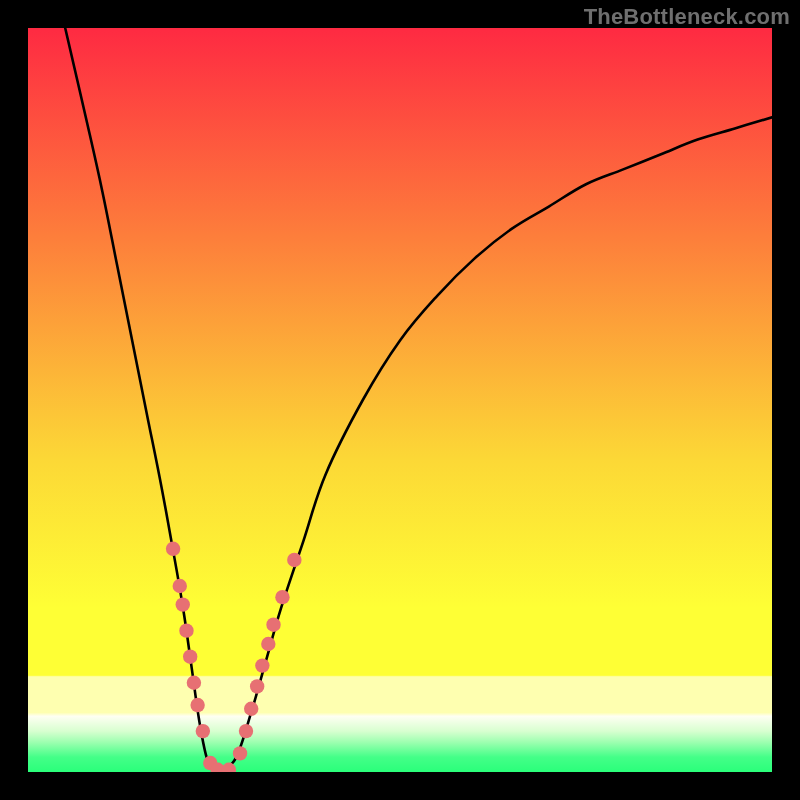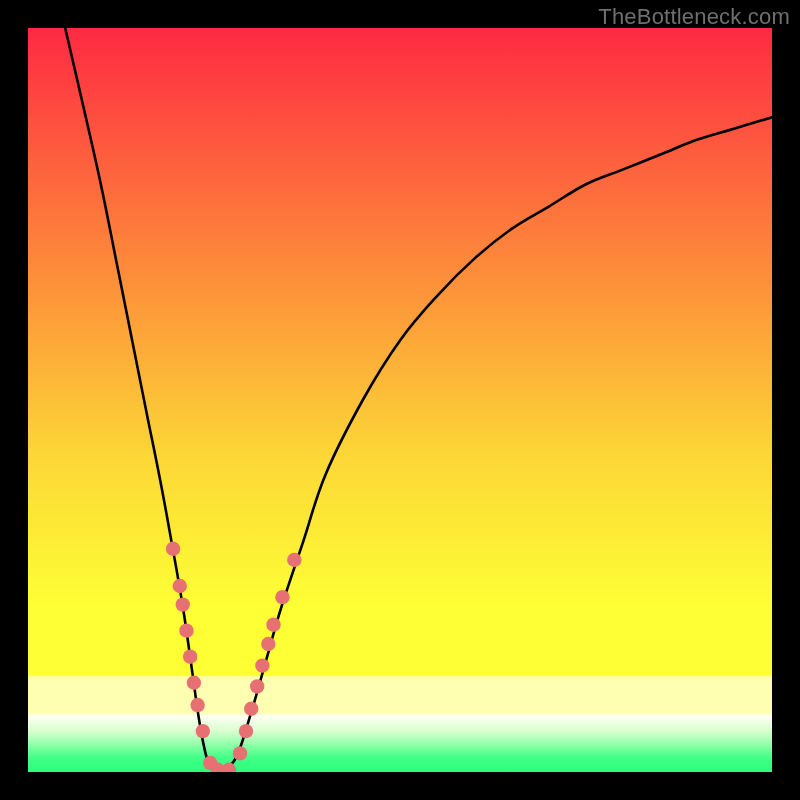--- a/index.html
+++ b/index.html
@@ -29,21 +29,21 @@
     position: absolute;
     left: 0; top: 0; width: 100%; height: 100%;
   }
   .watermark {
     position: absolute;
     top: 4px;
     right: 10px;
     color: #6f6f6f;
     font-size: 22px;
     letter-spacing: 0.2px;
-    font-weight: 400;
+    font-weight: 700;
     user-select: none;
   }
   svg.curve {
     position: absolute;
     left: 0; top: 0;
     width: 100%; height: 100%;
     overflow: visible;
   }
 </style>
 </head>

